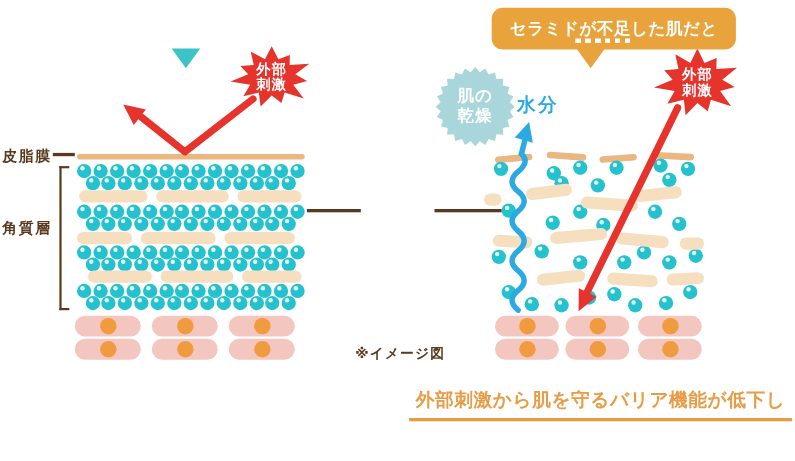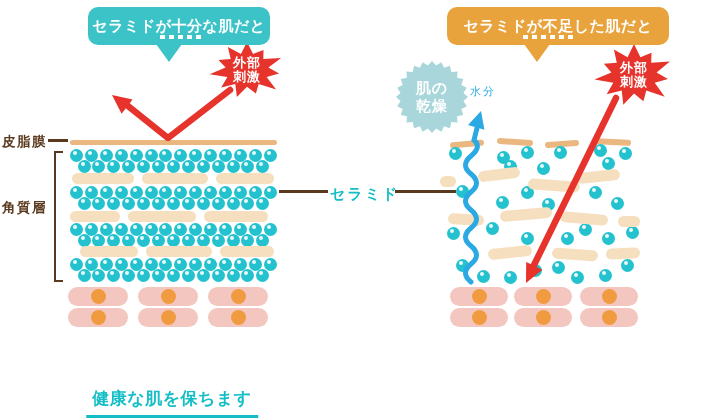--- a/index.html
+++ b/index.html
@@ -24,21 +24,21 @@
   .burst-text{position:absolute;color:#fff;font-weight:bold;font-size:13px;line-height:14px;
               text-align:center;transform:translate(-50%,-50%);letter-spacing:1px;white-space:pre}
   .dry-text{position:absolute;color:#fff;font-weight:bold;font-size:15px;line-height:18px;
             text-align:center;transform:translate(-50%,-50%);letter-spacing:1px}
   .brown-label{position:absolute;color:var(--brown);font-weight:bold;font-size:13.5px;letter-spacing:1.5px;white-space:nowrap}
   .hline{position:absolute;height:2.5px;background:var(--brown)}
   .bracket{position:absolute;width:9px;border-left:2.5px solid var(--brown);
            border-top:2.5px solid var(--brown);border-bottom:2.5px solid var(--brown)}
   .ceramide{position:absolute;color:var(--tealText);font-weight:bold;font-size:15px;letter-spacing:2px;white-space:nowrap}
   .note{position:absolute;color:var(--brown);font-weight:bold;font-size:12.5px;letter-spacing:1px;white-space:nowrap}
-  .moisture{position:absolute;color:var(--blue);font-weight:normal;font-size:11px;letter-spacing:2px}
+  .moisture{position:absolute;color:var(--blue);font-weight:bold;font-size:17px;letter-spacing:2px}
   
   .caption{position:absolute;transform:translateX(-50%);font-weight:bold;font-size:17px;letter-spacing:.5px;
            white-space:nowrap;padding:0 6px 5px;border-bottom:3px solid}
   .caption.teal{color:var(--tealText);border-color:var(--tealText)}
   .caption.orange{color:var(--orangeText);border-color:var(--orangeText)}
   svg.overlay{position:absolute;left:0;top:0;pointer-events:none}
   .z1{z-index:1}.z4{z-index:4}.z5{z-index:5}.z8{z-index:8}
 </style>
 </head>
 <body>
@@ -246,43 +246,40 @@
     <polygon points="526,283 526.2,262 542.4,269.8" style="fill:var(--red)"></polygon>
 
     <path d="M471 282 q -11 -9 0 -18 q 11 -9 0 -18 q -11 -9 0 -18 q 11 -9 0 -18 q -11 -9 0 -18 q 11 -9 0 -18 q -11 -9 0 -18 q 11 -9 3 -16 L 477 128" fill="none" style="stroke:var(--blue)" stroke-width="5" stroke-linecap="round"></path>
     <polygon points="481,111 484.4,129.7 468,124.9" style="fill:var(--blue)"></polygon>
 
     <polygon id="burst-left" style="fill:var(--red)" points="247.0,42.0 253.1,53.9 263.5,50.0 263.3,59.0 281.1,57.9 268.4,67.6 279.1,73.6 266.6,77.0 276.1,89.6 258.7,84.1 255.9,93.6 247.0,86.8 236.9,96.9 235.3,84.1 221.2,87.4 227.4,77.0 209.6,74.2 225.6,67.6 218.5,59.9 230.7,59.0 227.9,46.9 240.9,53.9"></polygon>
     <polygon id="burst-right" style="fill:var(--red)" points="634.0,44.0 640.4,57.2 651.5,52.8 651.2,62.8 669.9,61.6 656.6,72.4 667.9,79.0 654.7,82.7 664.7,96.7 646.3,90.6 643.4,101.2 634.0,93.6 623.3,104.7 621.7,90.6 606.7,94.3 613.3,82.7 594.5,79.6 611.4,72.4 603.9,63.8 616.8,62.8 613.9,49.4 627.6,57.2"></polygon>
     <polygon id="dry-badge" style="fill:var(--dryness)" points="432.0,61.0 436.1,65.6 441.3,62.2 444.1,67.7 450.0,65.8 451.3,71.9 457.5,71.5 457.1,77.7 463.2,79.0 461.3,84.9 466.8,87.7 463.4,92.9 468.0,97.0 463.4,101.1 466.8,106.3 461.3,109.1 463.2,115.0 457.1,116.3 457.5,122.5 451.3,122.1 450.0,128.2 444.1,126.3 441.3,131.8 436.1,128.4 432.0,133.0 427.9,128.4 422.7,131.8 419.9,126.3 414.0,128.2 412.7,122.1 406.5,122.5 406.9,116.3 400.8,115.0 402.7,109.1 397.2,106.3 400.6,101.1 396.0,97.0 400.6,92.9 397.2,87.7 402.7,84.9 400.8,79.0 406.9,77.7 406.5,71.5 412.7,71.9 414.0,65.8 419.9,67.7 422.7,62.2 427.9,65.6"></polygon>
   </svg>
 
-  <div class="bubble z8" style="left:88px;top:7px;width:182px;background:var(--teal)">
-    <span>セラミドが十分な肌だと</span>
-  </div>
   <div class="dashes z8" style="left:160px;top:35px;width:44px"></div>
   <div class="pointer z8" style="left:156px;top:44px;border-top:18px solid var(--teal)"></div>
 
   <div class="bubble z8" style="left:447px;top:7px;width:222px;background:var(--orange)">
     <span>セラミドが不足した肌だと</span>
   </div>
   <div class="dashes z8" style="left:523px;top:35px;width:54px"></div>
   <div class="pointer z8" style="left:524px;top:44px;border-top:18px solid var(--orange)"></div>
 
   <div class="burst-text z8" style="left:247px;top:70px"><span>外部</span><br><span>刺激</span></div>
   <div class="burst-text z8" style="left:634px;top:75px"><span>外部</span><br><span>刺激</span></div>
 
   <div class="dry-text z8" style="left:432px;top:97px"><span>肌の</span><br><span>乾燥</span></div>
   <div class="moisture z8" style="left:470px;top:84px">水分</div>
 
   <div class="brown-label z4" style="left:2px;top:133px">皮脂膜</div>
   <div class="hline z4" style="left:48px;top:139px;width:20px"></div>
   <div class="brown-label z4" style="left:2px;top:199px">角質層</div>
   <div class="bracket z4" style="left:54px;top:151px;height:131px"></div>
 
-  <div class="ceramide z4" style="left:330px;top:185px">セラミド</div>
   <div class="hline z4" style="left:279px;top:190px;width:49px"></div>
   <div class="hline z4" style="left:395px;top:190px;width:61px"></div>
 
-
-  <div class="caption teal z8" style="left:172px;top:387px">健康な肌を保ちます</div>
+  <div class="note z4" style="left:323px;top:313px">※イメージ図</div>
+
+  <div class="caption orange z8" style="left:546px;top:352px">外部刺激から肌を守るバリア機能が低下し</div>
 
 </div>
 
 </body></html>

